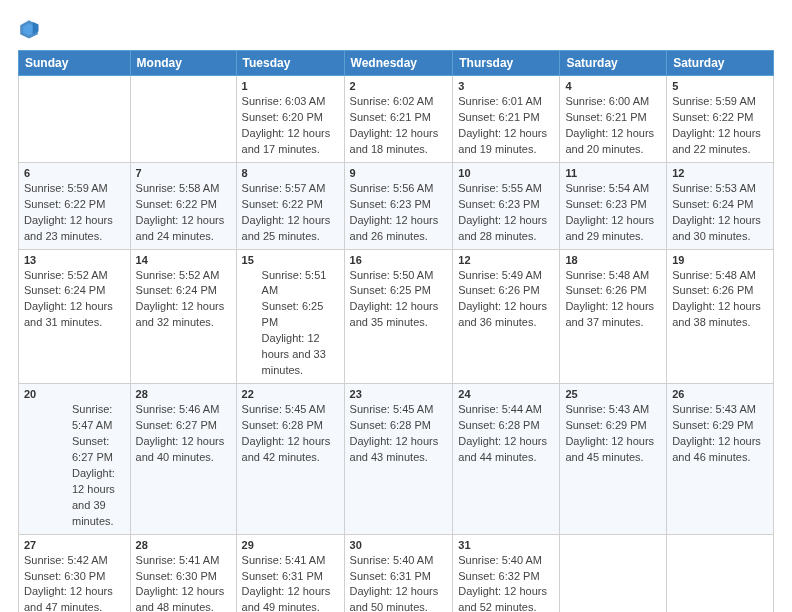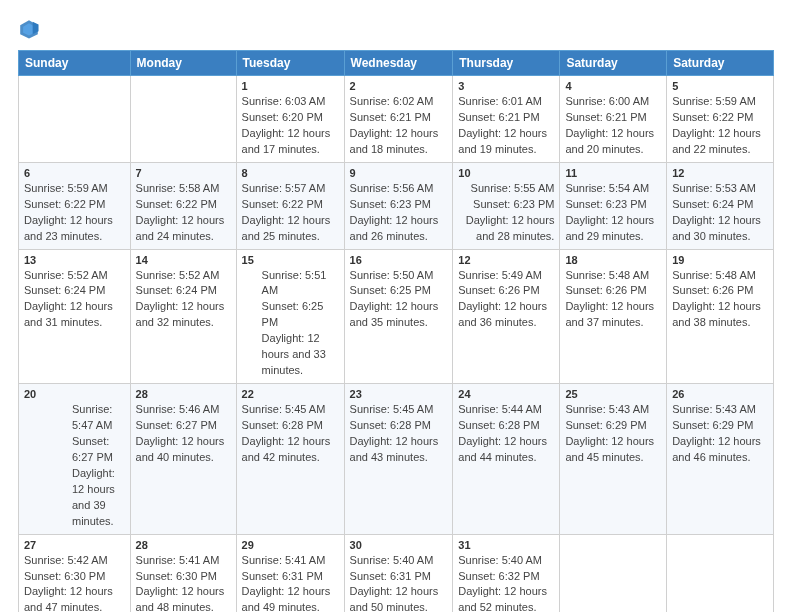--- a/index.html
+++ b/index.html
@@ -192,21 +192,21 @@
 Daylight: 12 hours and 25 minutes.</div>
           </td>
           <td>
             <span class="day-num">9</span>
             <div class="day-info" style="white-space: pre-line;">Sunrise: 5:56 AM
 Sunset: 6:23 PM
 Daylight: 12 hours and 26 minutes.</div>
           </td>
           <td>
             <span class="day-num">10</span>
-            <div class="day-info" style="white-space: pre-line; text-align: right;">Sunrise: 5:55 AM
+            <div class="day-info" style="white-space: pre-line;">Sunrise: 5:55 AM
 Sunset: 6:23 PM
 Daylight: 12 hours and 28 minutes.</div>
           </td>
           <td>
             <span class="day-num">11</span>
             <div class="day-info" style="white-space: pre-line;">Sunrise: 5:54 AM
 Sunset: 6:23 PM
 Daylight: 12 hours and 29 minutes.</div>
           </td>
           <td>

